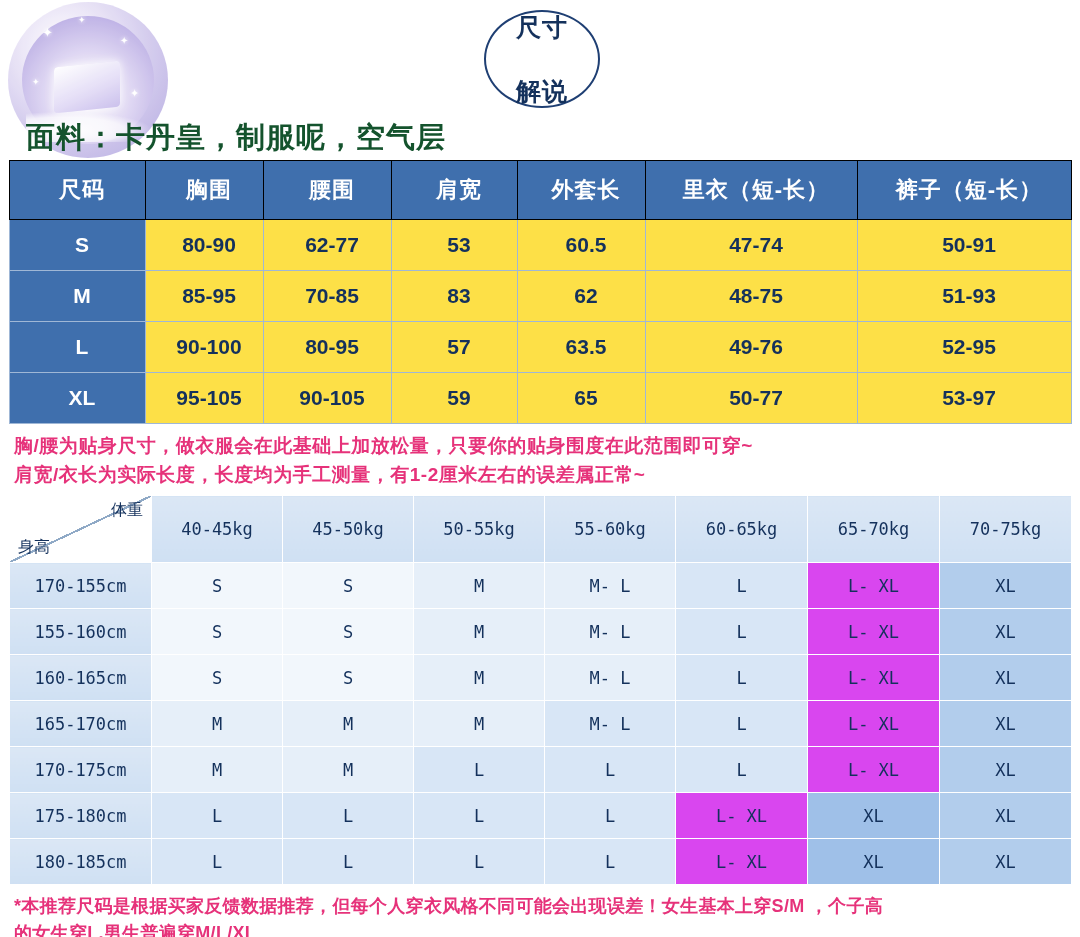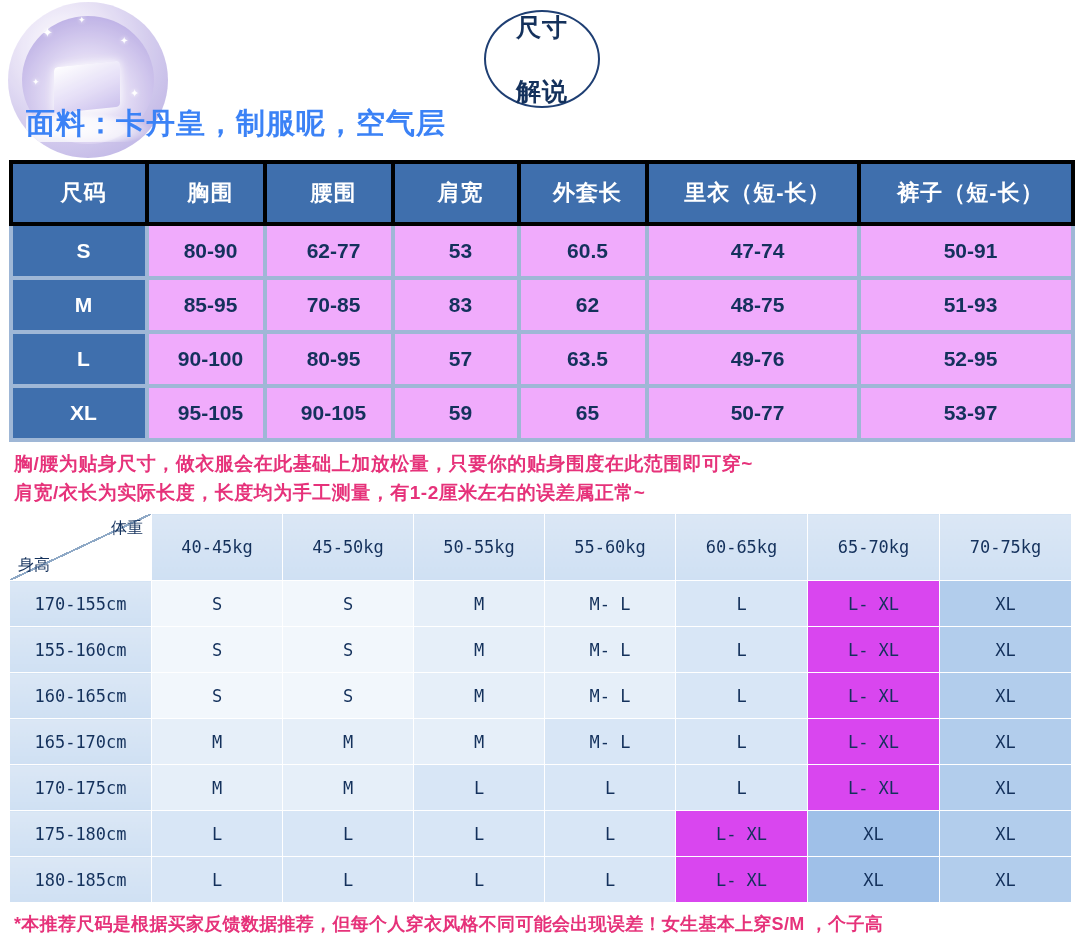--- a/index.html
+++ b/index.html
@@ -85,53 +85,53 @@
     color: #14315c;
     font-size: 25px;
     font-weight: bold;
     line-height: 1.2;
     letter-spacing: 1px;
   }
 
   .fabric-line {
     position: absolute;
     left: 26px;
-    top: 104px;
+    top: 118px;
     font-size: 29px;
     font-weight: bold;
-    color: #3b82f6;
+    color: #14532d;
     letter-spacing: 1px;
     white-space: nowrap;
   }
 
   
   .size-table {
     width: 1062px;
     margin: 0 9px;
     border-collapse: collapse;
     table-layout: fixed;
   }
   .size-table th, .size-table td {
-    border: 4px solid #000000;
+    border: 1px solid #000000;
     text-align: center;
     color: #14315c;
     font-weight: bold;
     padding-left: 10px;
   }
   .size-table thead th {
     background: #3f6fad;
     color: #ffffff;
     font-size: 22px;
     height: 56px;
     letter-spacing: 1px;
   }
   .size-table tbody td {
     height: 48px;
     font-size: 21px;
-    background: #f0abfc;
+    background: #fde047;
     border-color: #9fb7d6;
   }
   .size-table tbody td.sizecol {
     background: #3f6fad;
     color: #ffffff;
   }
 
   .note-block {
     margin: 8px 10px 0 14px;
     color: #e6327a;

